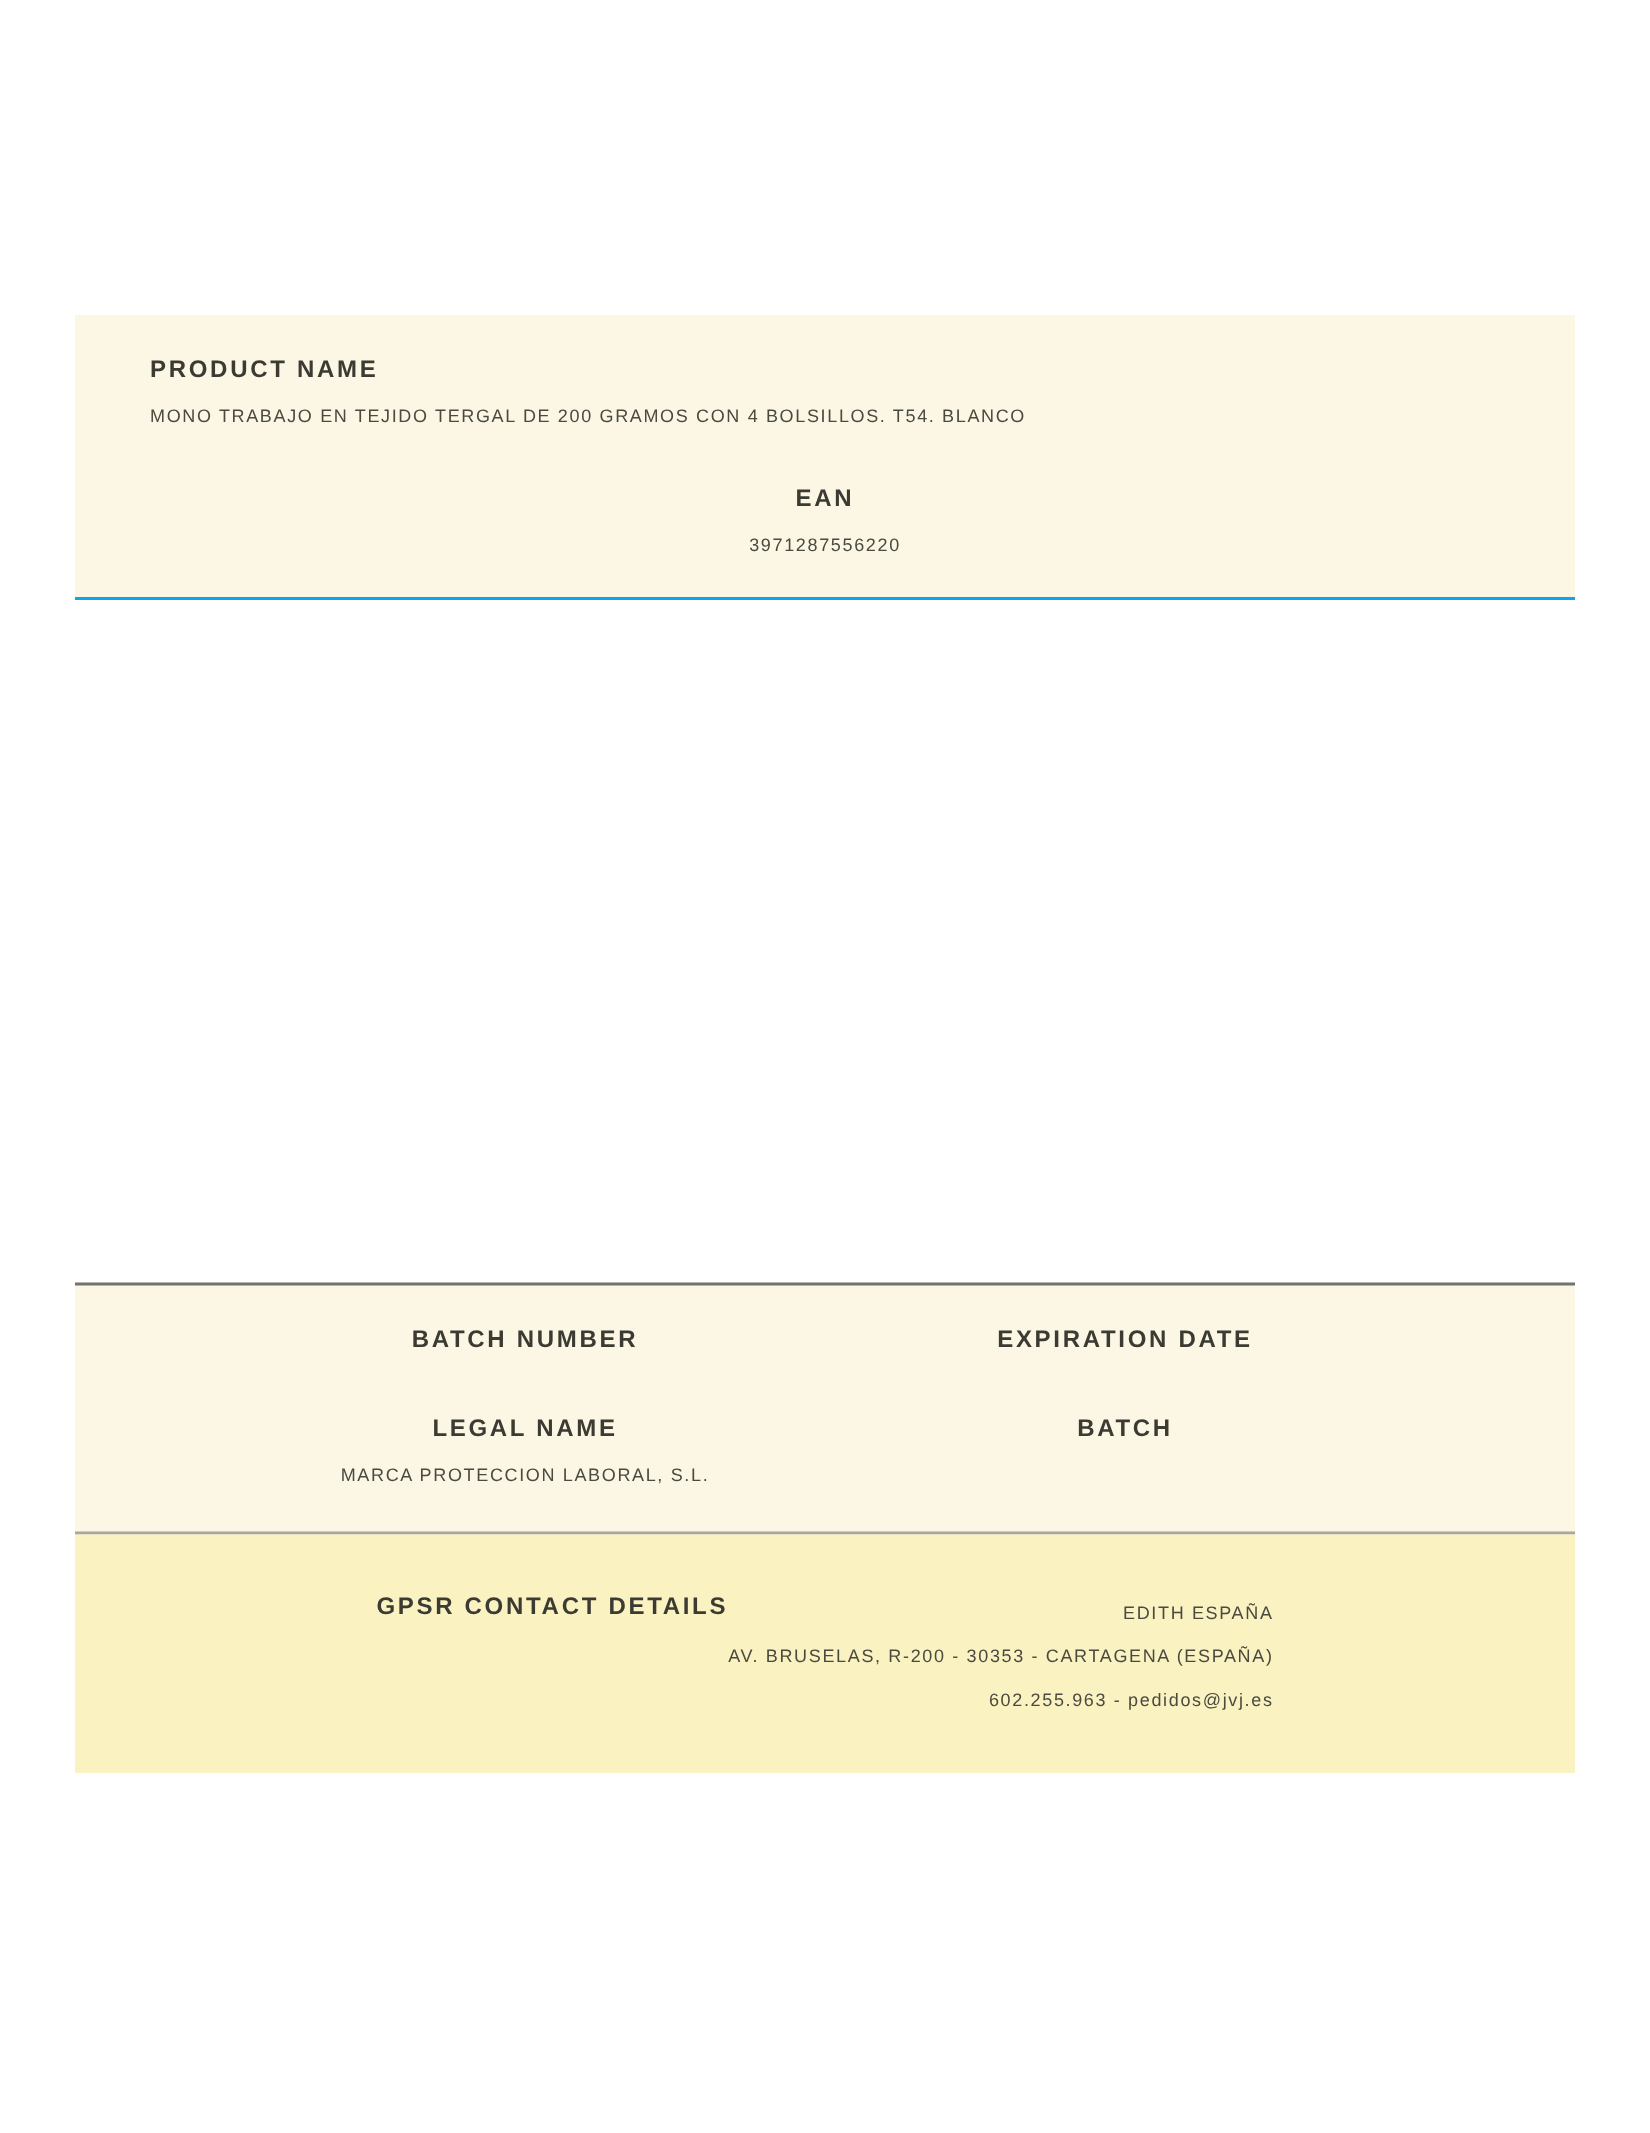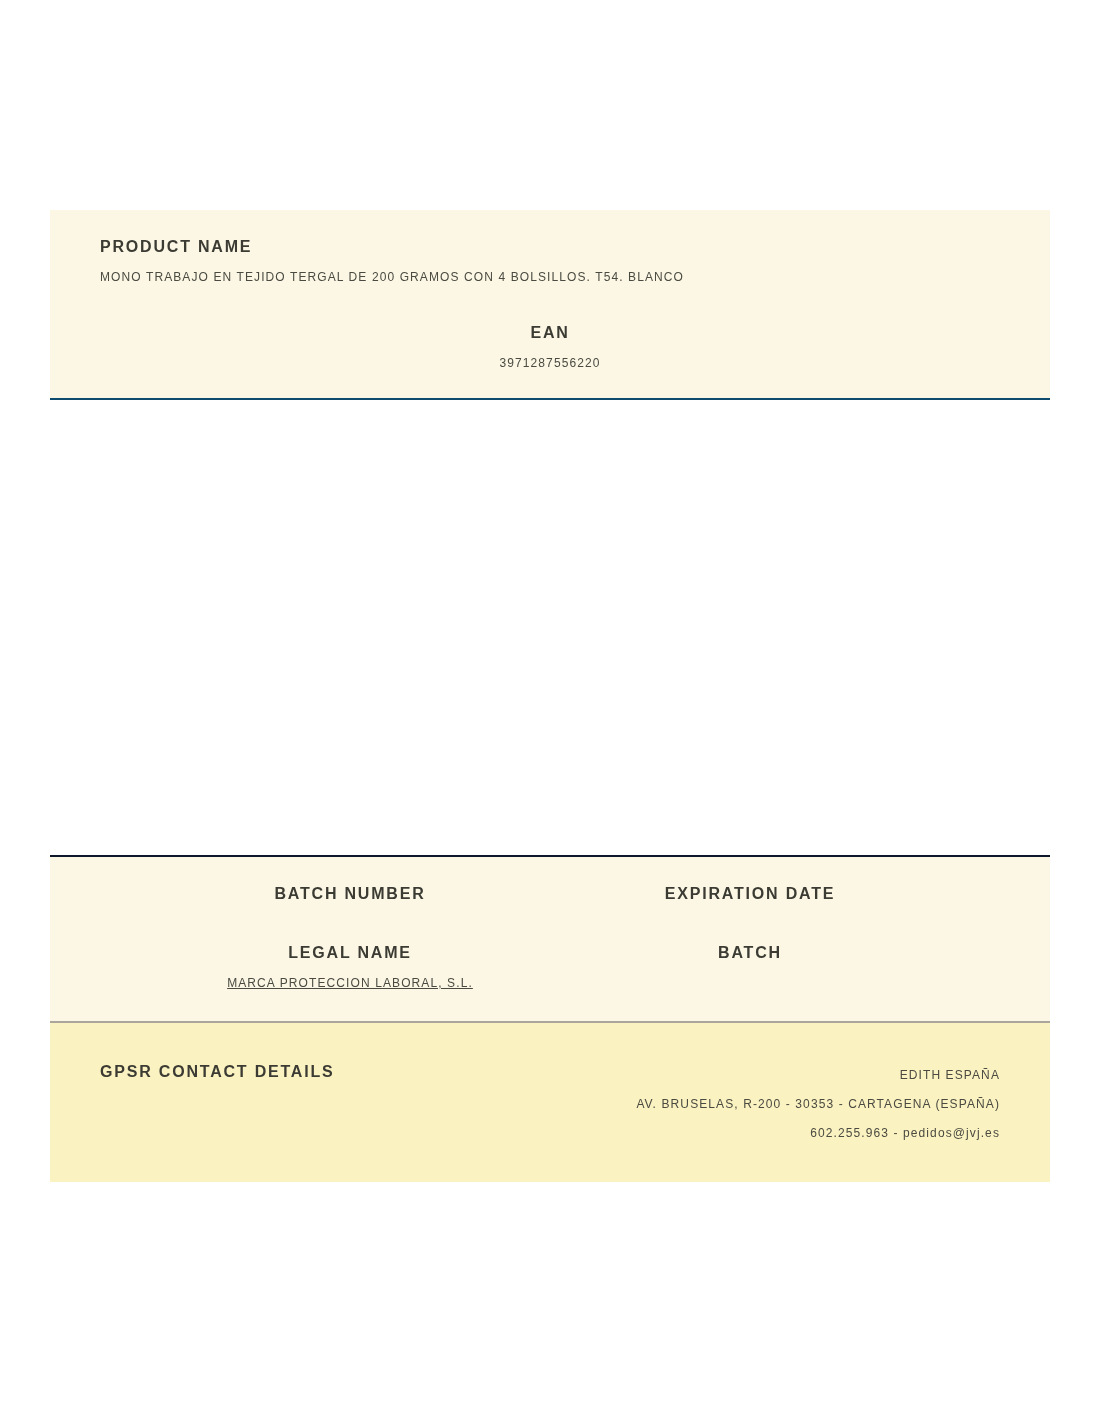--- a/index.html
+++ b/index.html
@@ -12,21 +12,21 @@
 
   .section {
     margin-left: 50px;
     width: 1000px;
   }
 
   
   .sec-product {
     margin-top: 210px;
     background: #fbf7e4;
-    border-bottom: 2px solid #0c4a6e;
+    border-bottom: 2px solid #0ea5e9;
     padding: 26px 50px 24px 50px;
   }
 
   .label {
     font-size: 16px;
     font-weight: bold;
     letter-spacing: 1.8px;
     color: #3b3b33;
     line-height: 22px;
   }
@@ -37,38 +37,38 @@
     color: #4a4a41;
     line-height: 22px;
   }
   .sec-product .value { margin-top: 8px; }
   .field-gap { margin-top: 34px; text-align: center; }
 
   
   .sec-details {
     margin-top: 455px;
     background: #fbf7e4;
-    border-top: 2px solid #0f172a;
+    border-top: 2px solid #737373;
     border-bottom: 2px solid #aaa69c;
     padding: 26px 100px 27px 100px;
   }
   .details-row {
     display: grid;
     grid-template-columns: 1fr 1fr;
   }
   .details-cell { text-align: center; }
   .details-row + .details-row { margin-top: 29px; }
-  .details-cell .value { margin-top: 8px; text-decoration: underline; }
+  .details-cell .value { margin-top: 8px; }
 
   
   .sec-contact {
     background: #fbf2c1;
     padding: 38px 50px 34px 50px;
     display: flex;
-    justify-content: space-between;
+    justify-content: center;
     align-items: flex-start;
   }
   .contact-lines { text-align: right; }
   .contact-lines .value { line-height: 29px; margin: 0; }
 </style>
 </head>
 <body>
 
 <div class="section sec-product">
   <div class="label">PRODUCT NAME</div>

